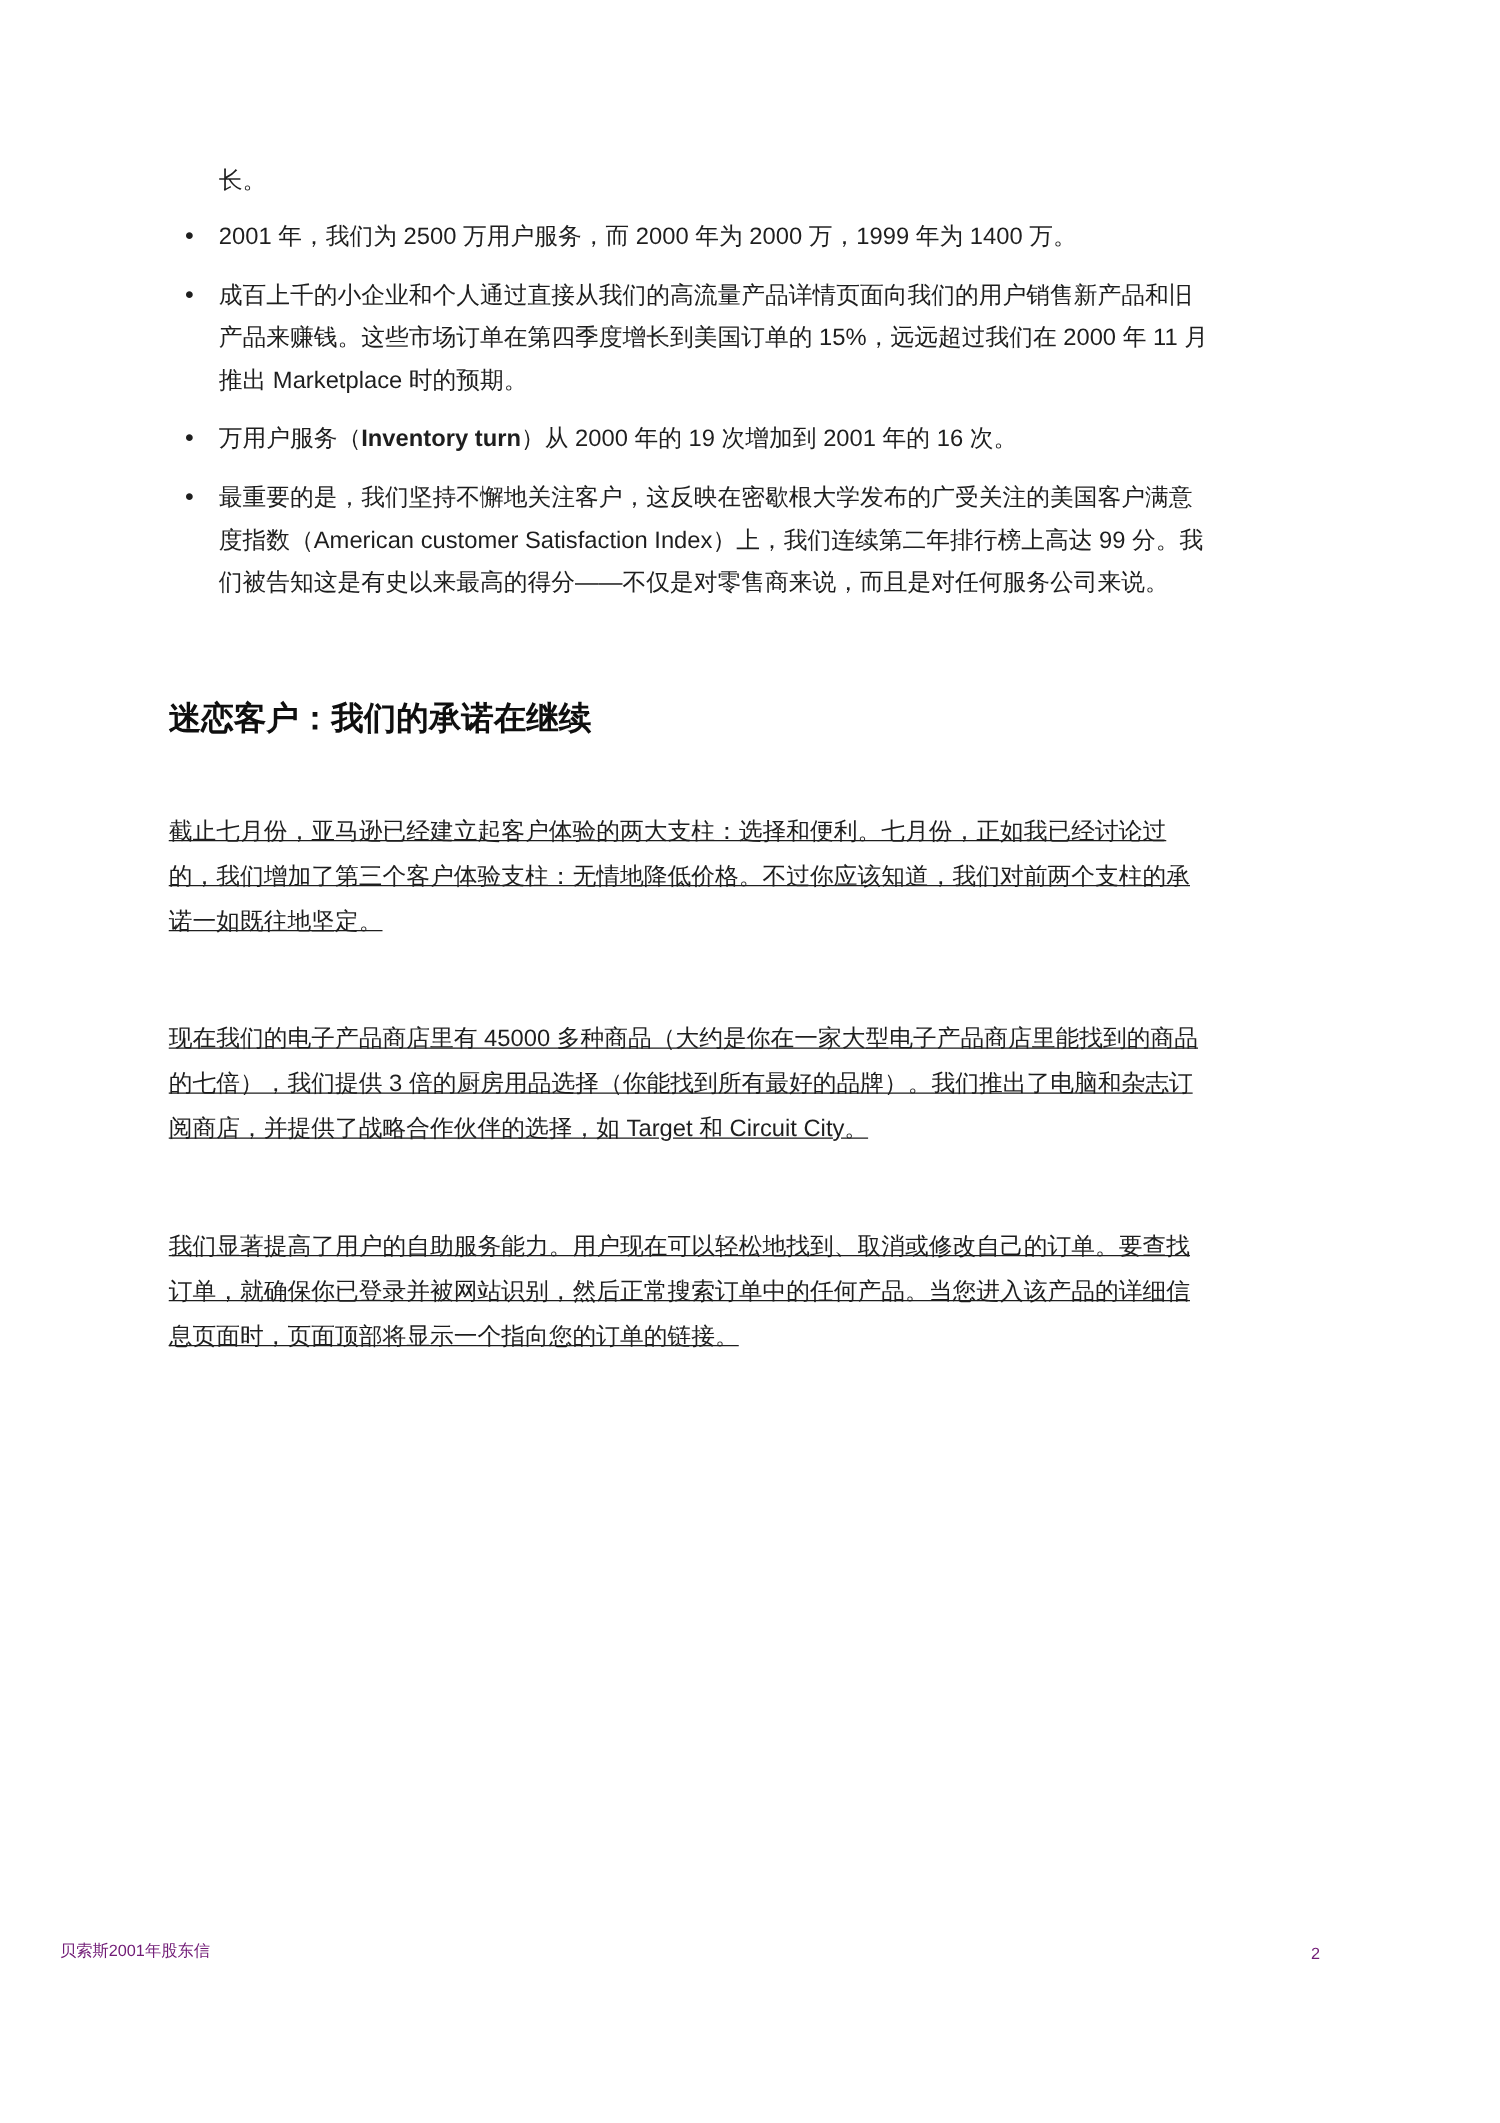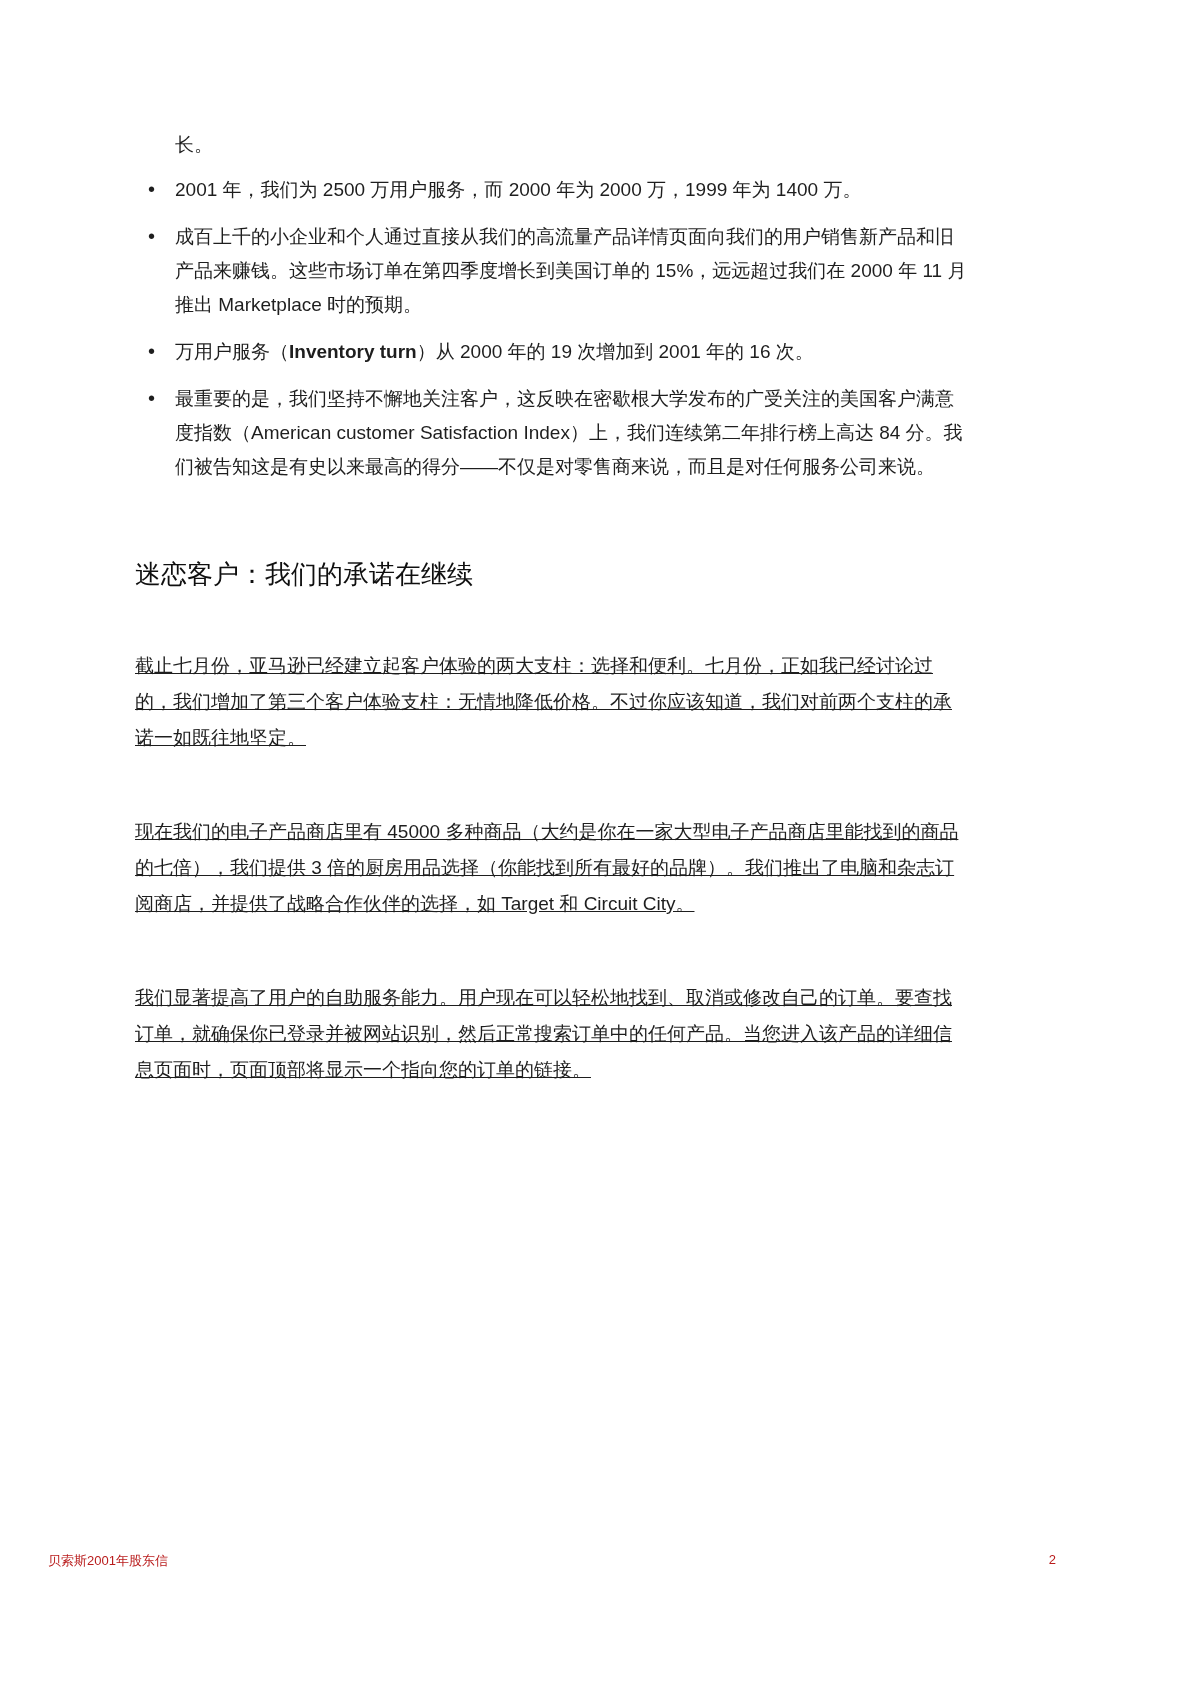--- a/index.html
+++ b/index.html
@@ -34,54 +34,54 @@
     content: "•";
     position: absolute;
     left: 13px;
     top: -1px;
     font-size: 20px;
     color: #1e1e1e;
   }
   .section-heading {
     font-size: 26px;
     line-height: 36px;
-    font-weight: 400;
+    font-weight: 700;
     color: #0f0f0f;
     margin: 72px 0 56px 0;
   }
   .paragraphs p {
     margin-bottom: 58px;
     line-height: 36px;
     text-decoration: underline;
   }
   strong { font-weight: 700; }
   .footer {
     position: absolute;
     left: 48px;
     bottom: 128px;
     width: 1008px;
     display: flex;
     justify-content: space-between;
-    align-items: flex-start;
+    align-items: flex-end;
     font-size: 13px;
-    color: #b91c1c;
+    color: #701a75;
   }
 </style>
 </head>
 <body>
 
 <main class="content">
 
   <p class="continuation">长。</p>
 
   <ul class="bullets">
     <li>2001 年，我们为 2500 万用户服务，而 2000 年为 2000 万，1999 年为 1400 万。</li>
     <li>成百上千的小企业和个人通过直接从我们的高流量产品详情页面向我们的用户销售新产品和旧产品来赚钱。这些市场订单在第四季度增长到美国订单的 15%，远远超过我们在 2000 年 11 月推出 Marketplace 时的预期。</li>
     <li><span>万用户服务（</span><strong>Inventory turn</strong><span>）从 2000 年的 19 次增加到 2001 年的 16 次。</span></li>
-    <li>最重要的是，我们坚持不懈地关注客户，这反映在密歇根大学发布的广受关注的美国客户满意度指数（American customer Satisfaction Index）上，我们连续第二年排行榜上高达 84 分。我们被告知这是有史以来最高的得分——不仅是对零售商来说，而且是对任何服务公司来说。</li>
+    <li>最重要的是，我们坚持不懈地关注客户，这反映在密歇根大学发布的广受关注的美国客户满意度指数（American customer Satisfaction Index）上，我们连续第二年排行榜上高达 99 分。我们被告知这是有史以来最高的得分——不仅是对零售商来说，而且是对任何服务公司来说。</li>
   </ul>
 
   <h2 class="section-heading">迷恋客户：我们的承诺在继续</h2>
 
   <div class="paragraphs">
     <p>截止七月份，亚马逊已经建立起客户体验的两大支柱：选择和便利。七月份，正如我已经讨论过的，我们增加了第三个客户体验支柱：无情地降低价格。不过你应该知道，我们对前两个支柱的承诺一如既往地坚定。</p>
     <p>现在我们的电子产品商店里有 45000 多种商品（大约是你在一家大型电子产品商店里能找到的商品的七倍），我们提供 3 倍的厨房用品选择（你能找到所有最好的品牌）。我们推出了电脑和杂志订阅商店，并提供了战略合作伙伴的选择，如 Target 和 Circuit City。</p>
     <p>我们显著提高了用户的自助服务能力。用户现在可以轻松地找到、取消或修改自己的订单。要查找订单，就确保你已登录并被网站识别，然后正常搜索订单中的任何产品。当您进入该产品的详细信息页面时，页面顶部将显示一个指向您的订单的链接。</p>
   </div>
 

